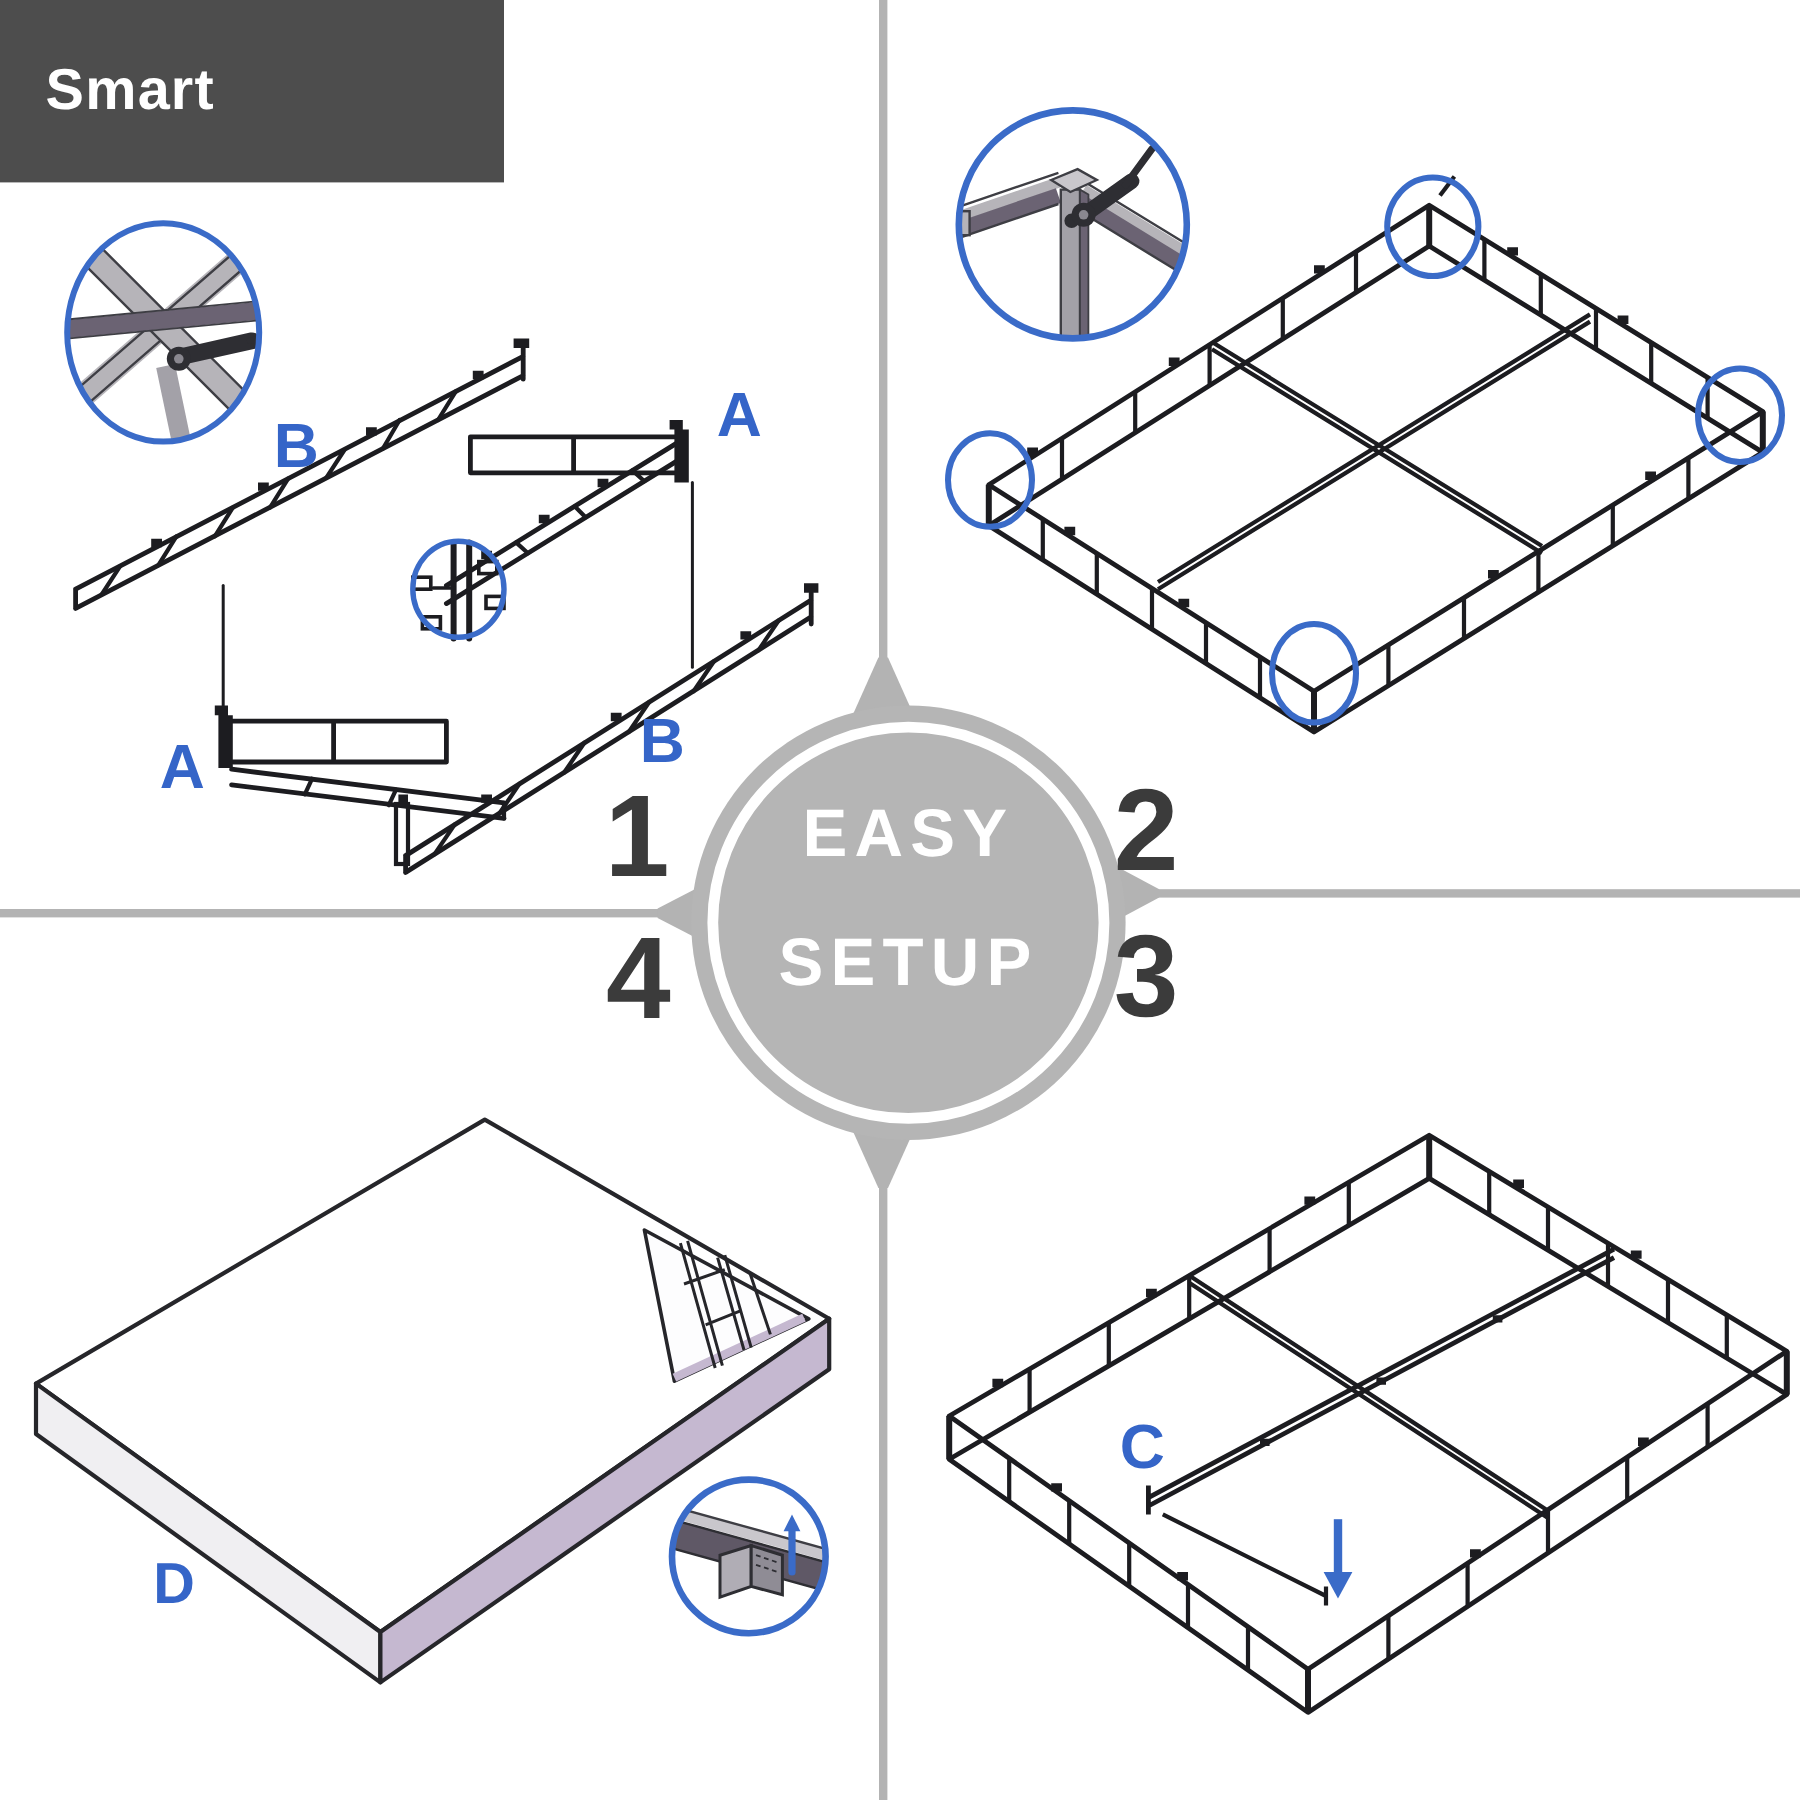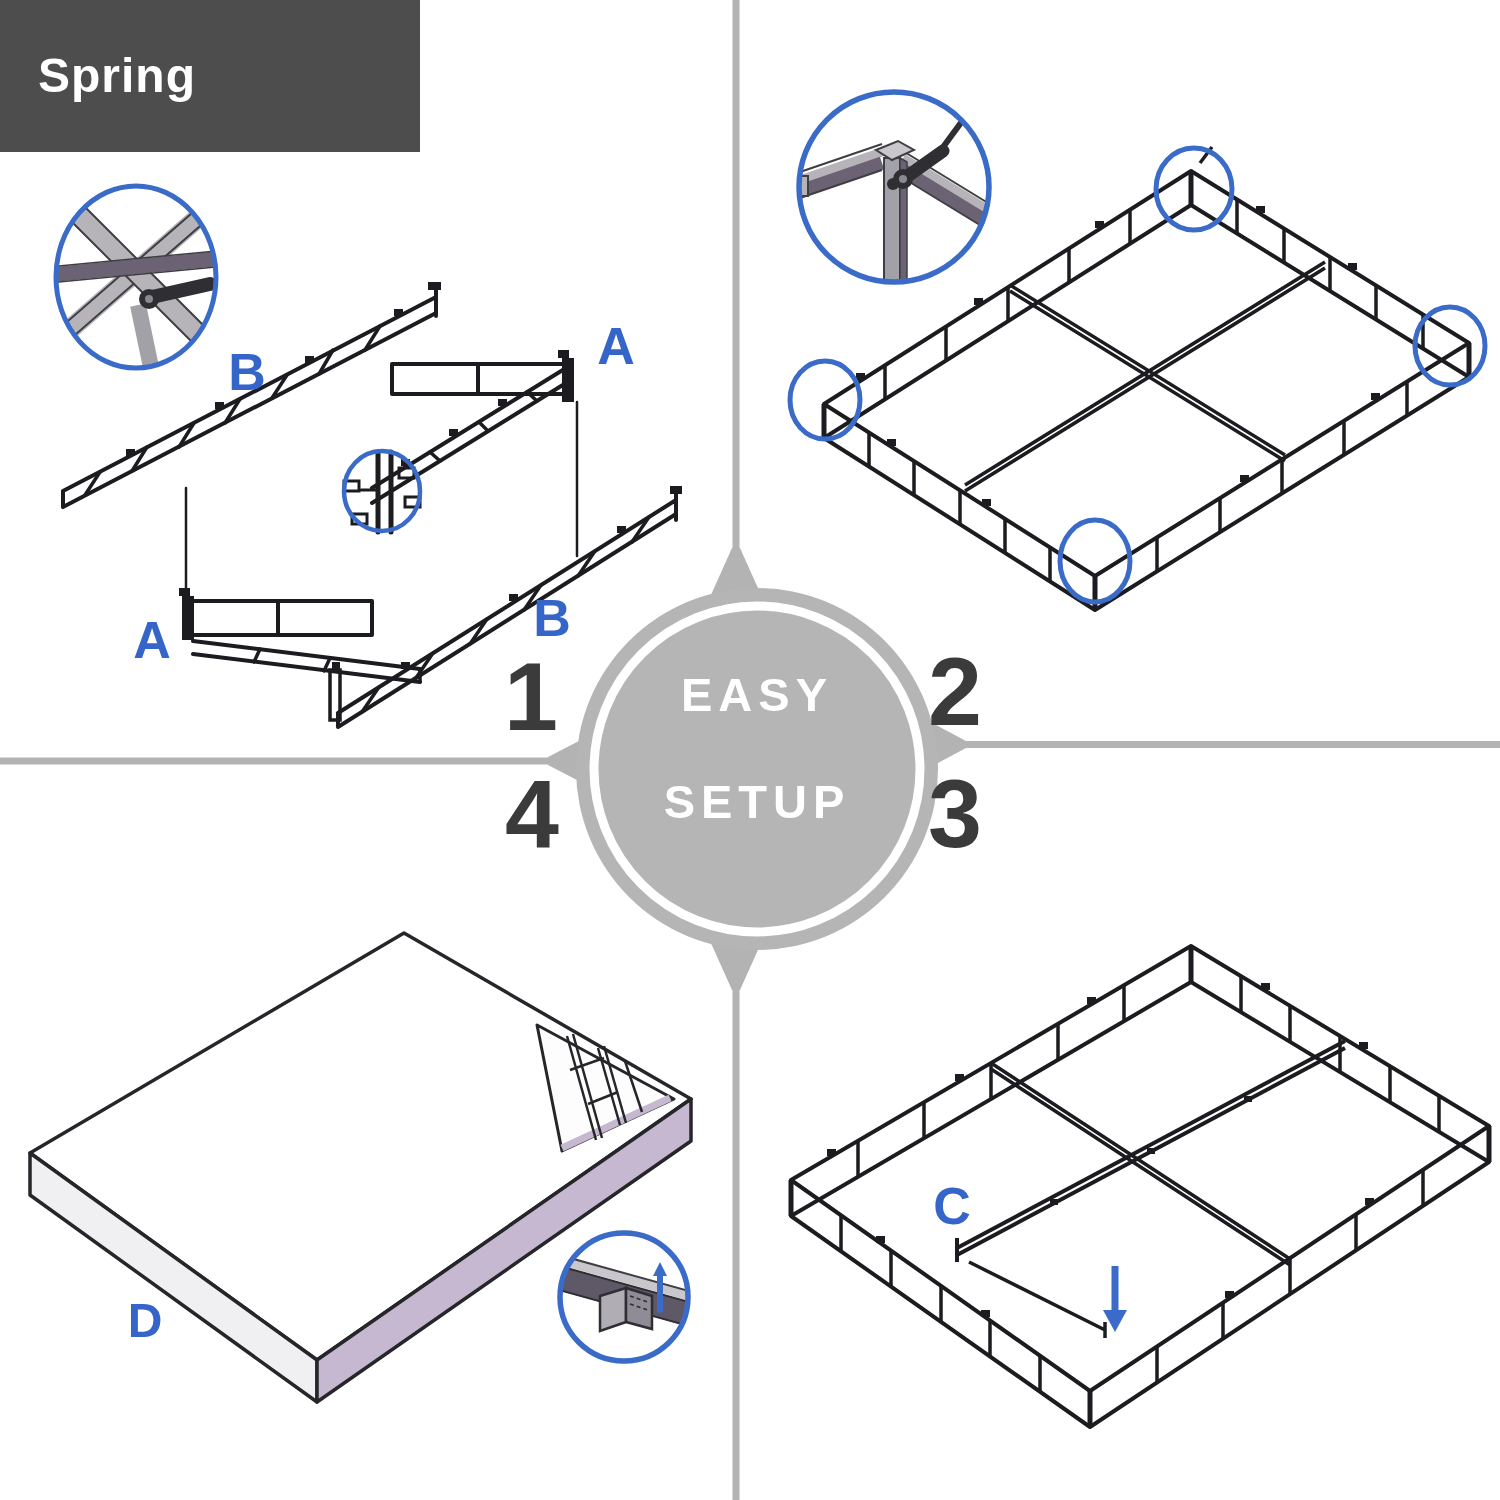--- a/index.html
+++ b/index.html
@@ -10,21 +10,21 @@
   .artwork{position:absolute;left:0;top:0;width:1500px;height:1500px;}
   .title-box{
     position:absolute;left:0;top:0;width:420px;height:152px;background:#4d4d4d;
     display:flex;flex-direction:column;justify-content:center;box-sizing:border-box;
     padding-left:38px;
   }
   .title-box span{color:#ffffff;font-weight:bold;font-size:48px;line-height:62px;letter-spacing:1px;}
   .ov{position:absolute;transform:translate(-50%,-50%);font-weight:bold;white-space:nowrap;}
   .part-label{color:#3565c8;font-size:52px;}
   .step-number{color:#3b3b3b;font-size:97px;}
-  .badge-word{color:#ffffff;font-size:47px;letter-spacing:6px;}
+  .badge-word{color:#ffffff;font-size:56px;letter-spacing:6px;}
 </style>
 </head>
 <body>
 
 <div class="canvas">
 
 <svg class="artwork" viewBox="0 0 1500 1500" xmlns="http://www.w3.org/2000/svg">
   <defs>
     <clipPath id="clipDetail1">
           <ellipse cx="136" cy="277" rx="80" ry="91"></ellipse>
@@ -193,21 +193,21 @@
     <circle cx="624" cy="1297" r="64" fill="none" stroke="#3a6bc8" stroke-width="5.5"></circle>
   </g>
 
   <g>
     <circle cx="757" cy="769" r="181" fill="#b5b5b5"></circle>
     <circle cx="757" cy="769" r="163" fill="none" stroke="#ffffff" stroke-width="9"></circle>
   </g>
 </svg>
 
 <div class="title-box">
-  <span>Spring</span>
+  <span>Smart</span>
 </div>
 
 <div class="ov step-number" style="left:531px;top:697px;">1</div>
 <div class="ov step-number" style="left:955px;top:692px;">2</div>
 <div class="ov step-number" style="left:955px;top:814px;">3</div>
 <div class="ov step-number" style="left:532px;top:815px;">4</div>
 
 <div class="ov badge-word" style="left:757px;top:694px;">EASY</div>
 <div class="ov badge-word" style="left:757px;top:801px;text-align:center;">SETUP</div>
 

